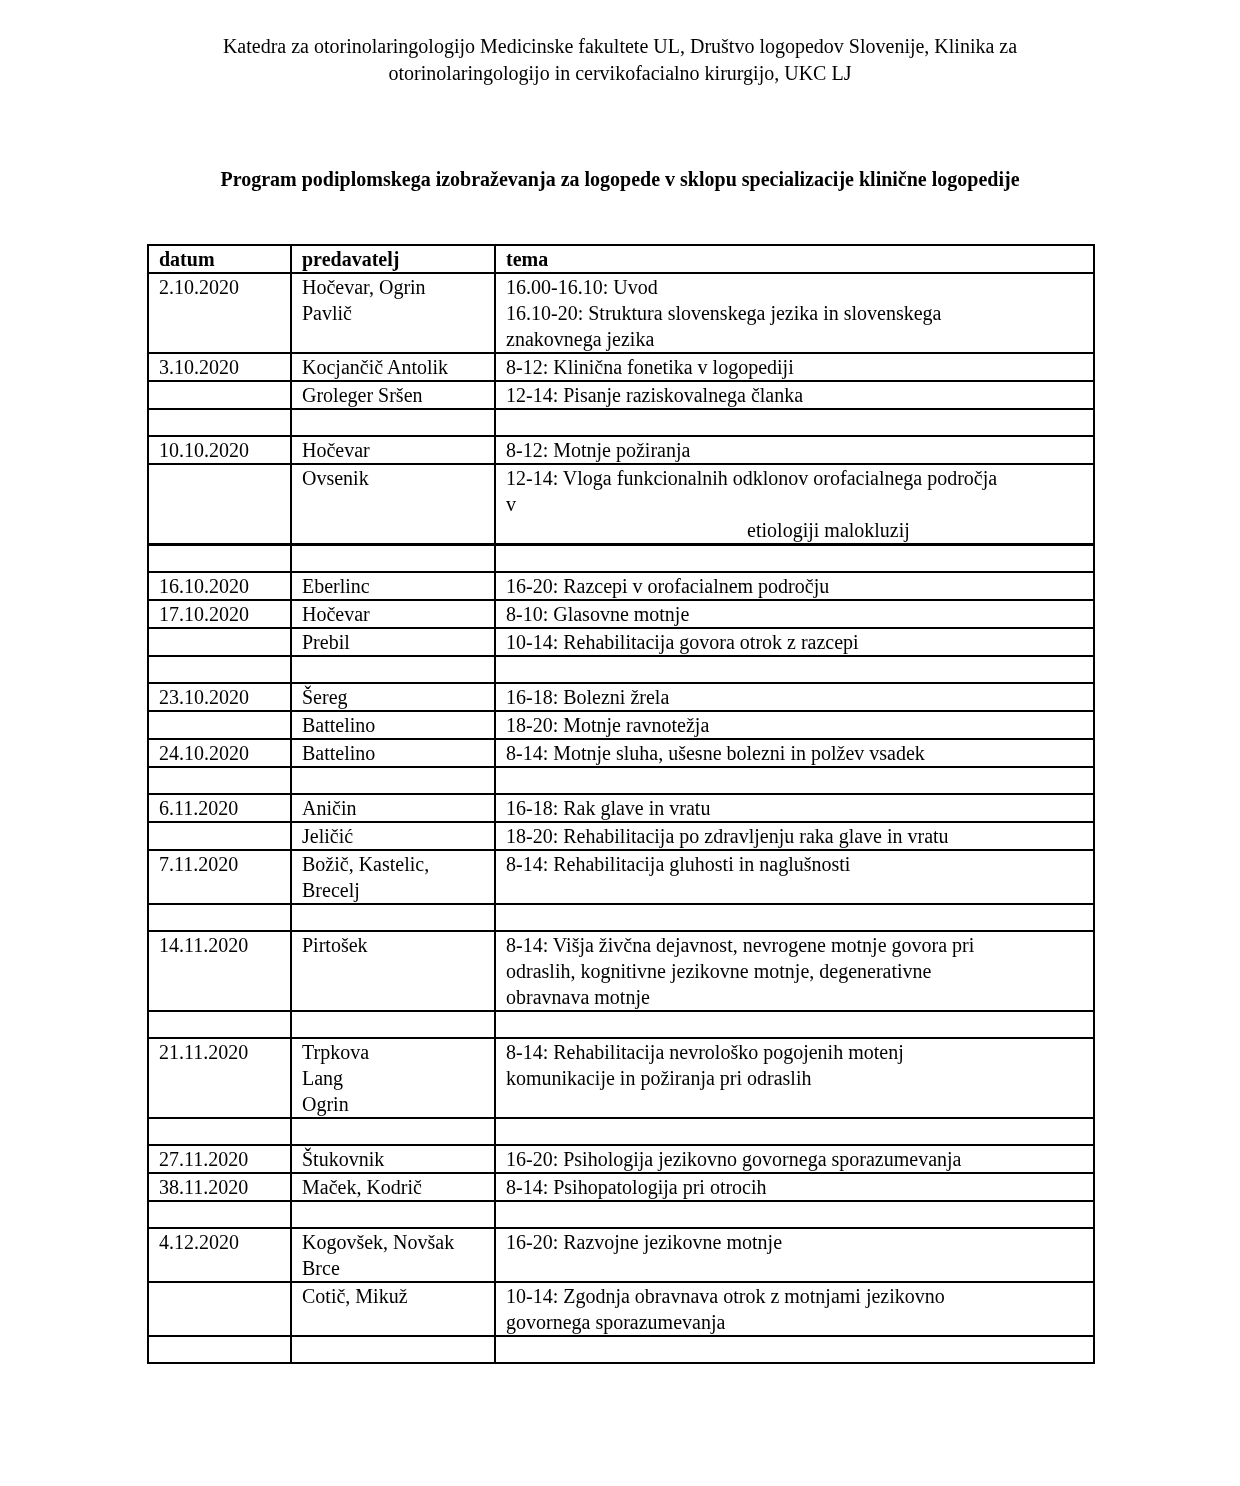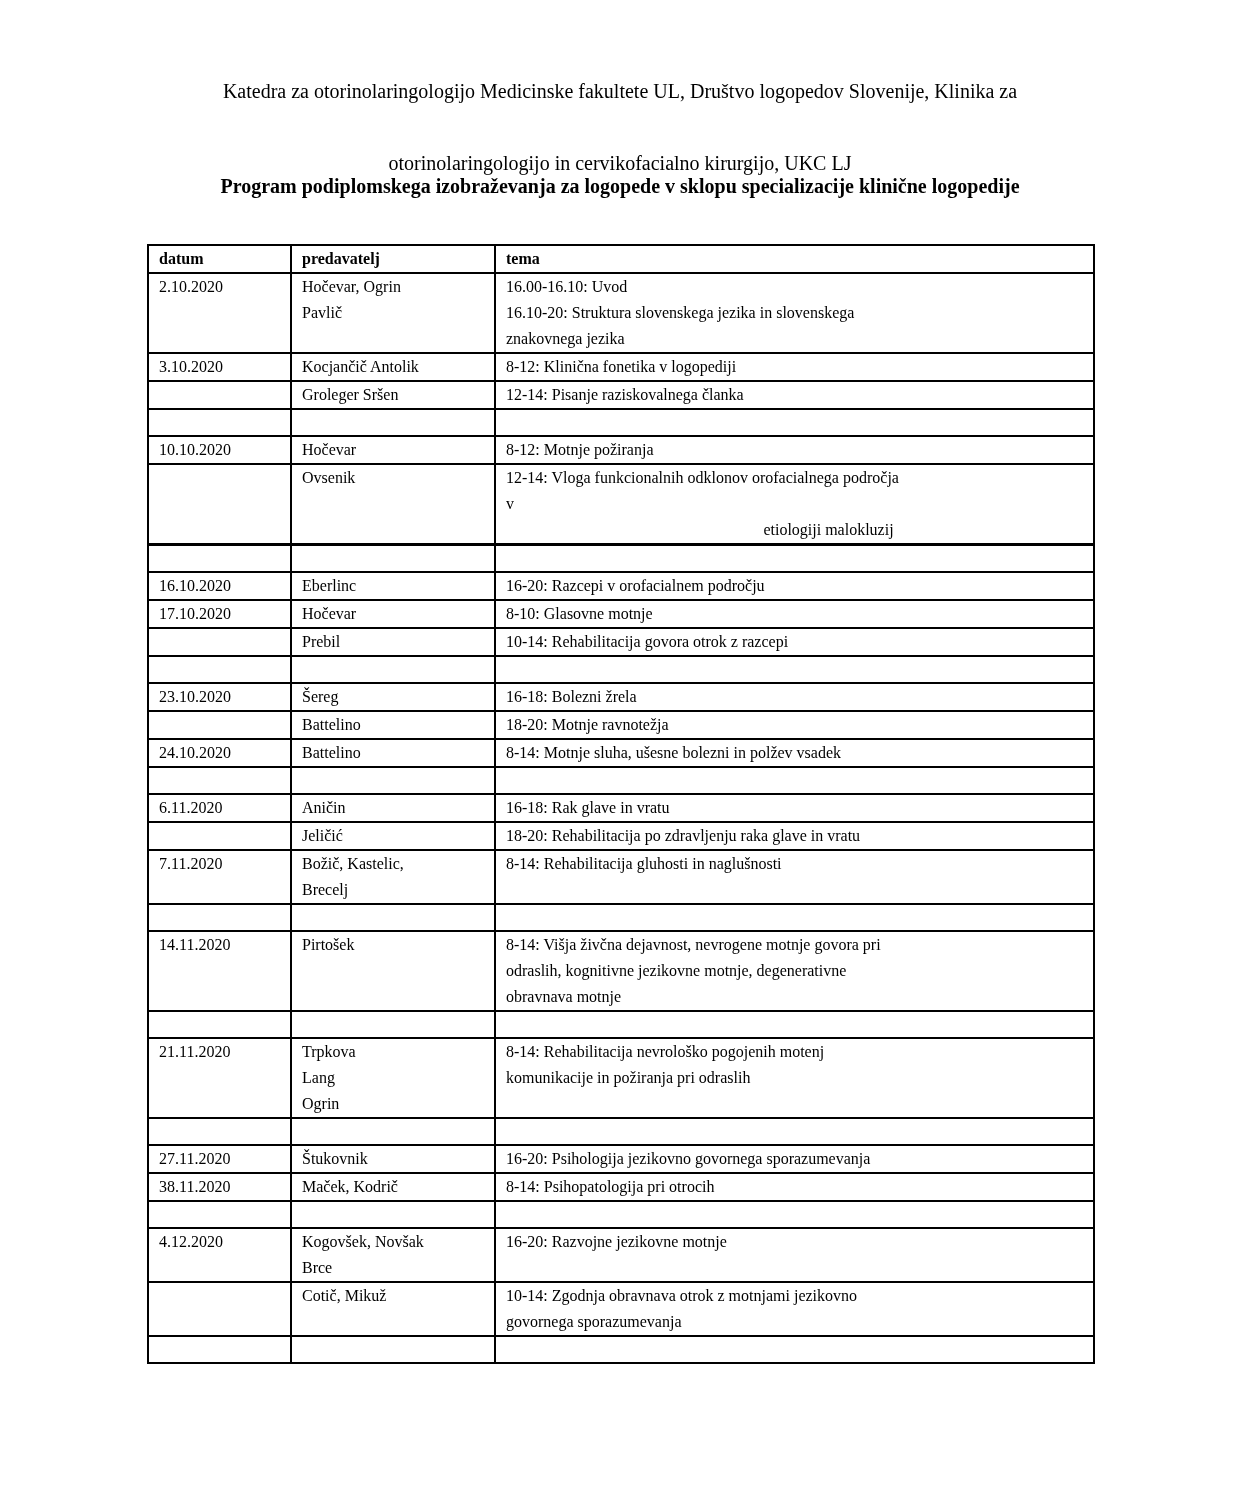--- a/index.html
+++ b/index.html
@@ -1,20 +1,20 @@
 <!DOCTYPE html>
 <html><head>
 <meta charset="utf-8">
 <style>
   html, body { margin:0; padding:0; background:#ffffff; }
   body { width:1240px; height:1486px; position:relative; font-family:"Liberation Serif", serif; color:#000; }
   .header { position:absolute; top:33px; left:0; width:1240px; text-align:center; font-size:20px; line-height:27px; }
-  .header div { white-space:nowrap;margin-top:45px; }
-  .title { position:absolute; top:168px; left:0; width:1240px; text-align:center; font-size:20px; font-weight:bold; white-space:nowrap;margin-top:7px; }
-  table.sched { position:absolute; top:244px; left:147px; width:946px; border-collapse:collapse; font-size:16px; table-layout:fixed; }
+  .header div { white-space:nowrap; }
+  .title { position:absolute; top:168px; left:0; width:1240px; text-align:center; font-size:20px; font-weight:bold; white-space:nowrap; }
+  table.sched { position:absolute; top:244px; left:147px; width:946px; border-collapse:collapse; font-size:20px; table-layout:fixed; }
   table.sched td, table.sched th { border:2px solid #000; vertical-align:top; padding:0 10px; line-height:26px; text-align:left; }
   table.sched th { font-weight:bold; height:26px; }
   col.c1 { width:143px; } col.c2 { width:204px; } col.c3 { width:599px; }
   tr.row td { height:26px; }
   tr.spacer td { height:25px; }
   tr.thick td { border-top:3px solid #000; }
   .lines span { display:block; }
   .indent { padding-left:68px;text-align:center; }
 </style>
 </head>

